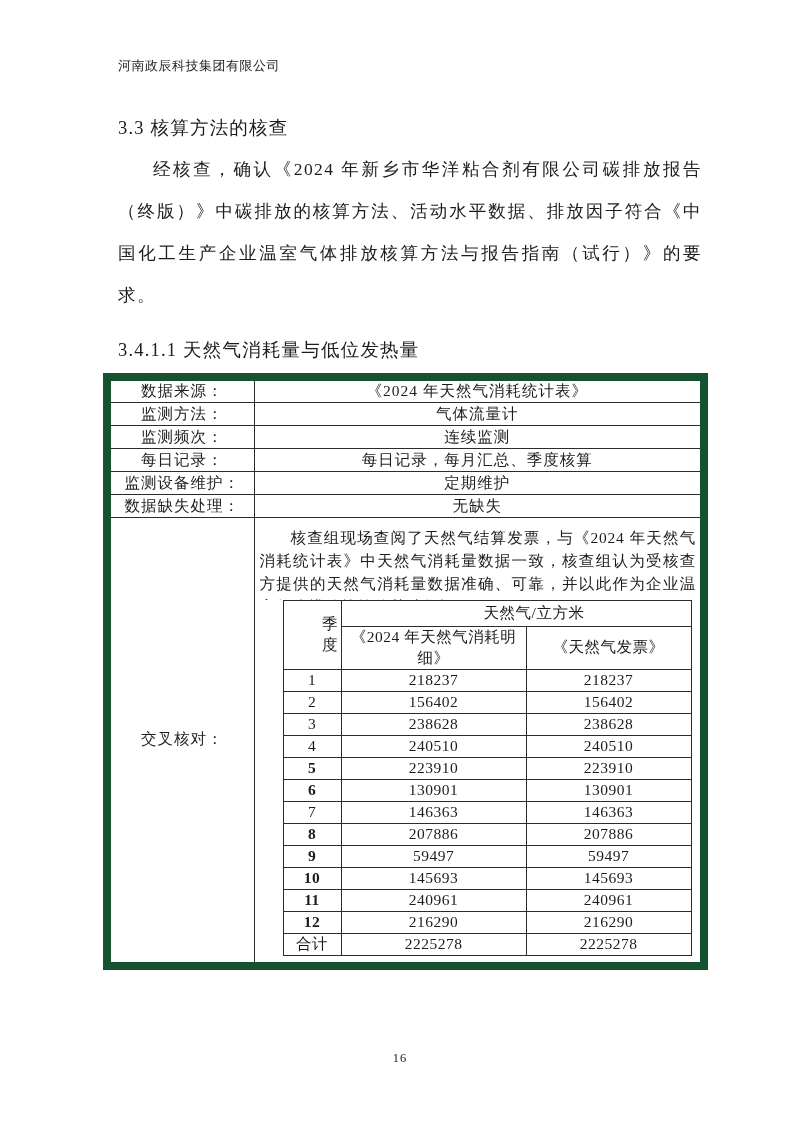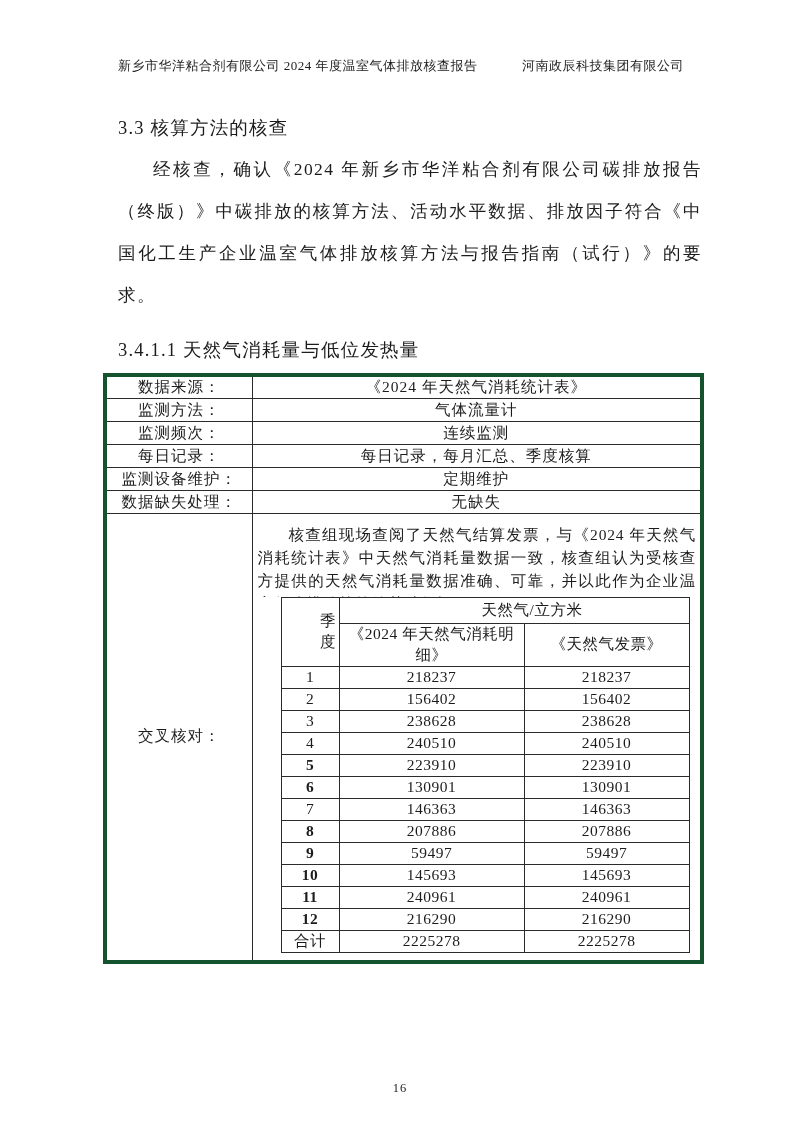--- a/index.html
+++ b/index.html
@@ -45,21 +45,21 @@
     width: 597px;
     margin: 11px 0 0 103px;
     font-size: 15.5px;
   }
   table.outer-table td {
     border: 1px solid #2b2b2b;
     text-align: center;
     vertical-align: middle;
     letter-spacing: 1px;
   }
-  table.outer-table { border: 4px solid #14532d; }
+  table.outer-table { border: 8px solid #14532d; }
   table.outer-table tbody.info-rows td { height: 23px; }
   td.label-cell { width: 147px; }
   td.cross-cell {
     height: 448px;
     vertical-align: top;
     text-align: left;
     padding: 2px 4px 0 5px;
   }
   .cross-para {
     font-size: 15.5px;
@@ -85,34 +85,33 @@
     height: 22px;
   }
   table.nested-table thead tr.group-row td { height: 26px; padding-left: 36px; }
   table.nested-table thead tr.sub-row td { height: 40px; }
   .col-quarter { width: 58px; }
   .col-detail  { width: 185px; }
   .col-invoice { width: 165px; }
   .bold { font-weight: bold; }
   .page-number {
     position: absolute;
-    top: 1081px; left: 0;
+    top: 1051px; left: 0;
     width: 100%;
     text-align: center;
     font-size: 12.5px;
     letter-spacing: 1px;
   }
 </style>
 </head>
 <body>
 
 <div class="page">
 
   <div class="doc-header">
-    <span>新乡市华洋粘合剂有限公司 2024 年度温室气体排放核查报告</span>
     <span>河南政辰科技集团有限公司</span>
   </div>
 
   <h2 class="sec first">3.3 核算方法的核查</h2>
 
   <p class="body-para">经核查，确认《2024 年新乡市华洋粘合剂有限公司碳排放报告（终版）》中碳排放的核算方法、活动水平数据、排放因子符合《中国化工生产企业温室气体排放核算方法与报告指南（试行）》的要求。</p>
 
   <h2 class="sec tight">3.4.1.1 天然气消耗量与低位发热量</h2>
 
   <table class="outer-table">

